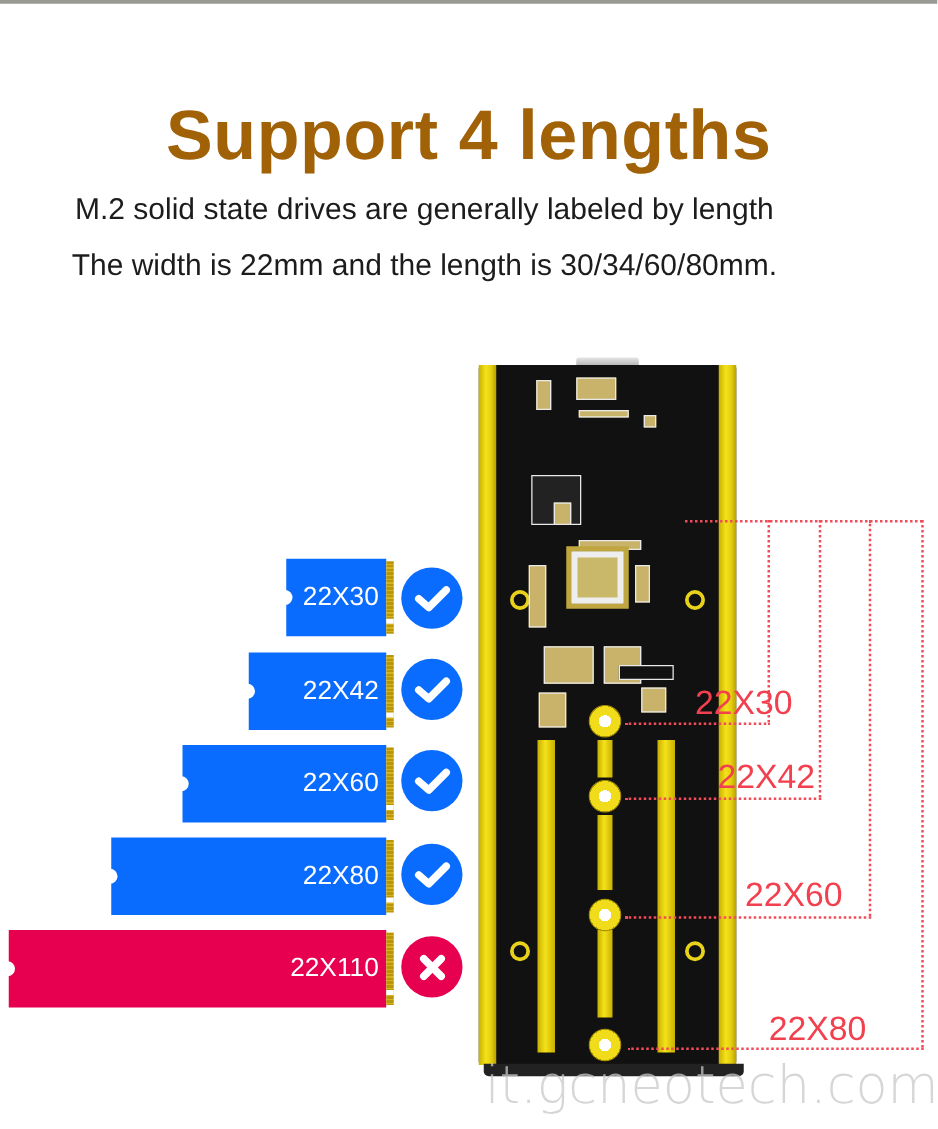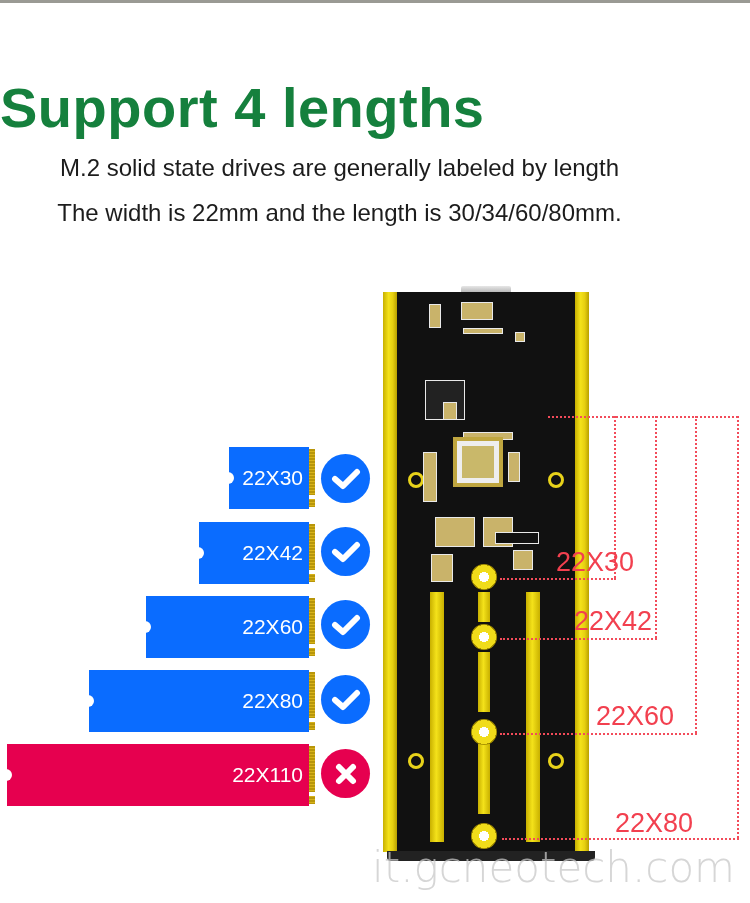--- a/index.html
+++ b/index.html
@@ -1,22 +1,22 @@
 <!DOCTYPE html>
 <html><head>
 <meta charset="utf-8">
 <style>
   * { margin: 0; padding: 0; box-sizing: border-box; }
   html, body { width: 750px; height: 903px; background: #ffffff; overflow: hidden; }
   body { position: relative; font-family: "Liberation Sans", "DejaVu Sans", sans-serif; }
 
   .top-strip { position: absolute; left: 0; top: 0; width: 750px; height: 3px; background: #9a9a94; }
 
-  .title { position: absolute; left: 0; top: 76px; width: 750px; text-align: left;
-           font-size: 56px; color: #15803d; letter-spacing: 0.5px; line-height: 64px; }
+  .title { position: absolute; left: 0; top: 76px; width: 750px; text-align: center;
+           font-size: 56px; color: #a16207; letter-spacing: 0.5px; line-height: 64px; }
   .sub1, .sub2 { position: absolute; left: 0; width: 679px; text-align: center;
            font-size: 24px; color: #1c1c1c; line-height: 30px; }
   .sub1 { top: 153px; }
   .sub2 { top: 198px; }
 
   
   .ssd { position: absolute; height: 62px; display: flex; align-items: center; justify-content: flex-end;
          color: #fff; font-size: 21px; padding-right: 6px; }
   .ssd .notch { position: absolute; left: -3px; top: 50%; width: 8px; height: 12px; margin-top: -6px;
          background: #fff; border-radius: 0 6px 6px 0; }
@@ -50,21 +50,21 @@
 
   .chip { position: absolute; left: 457px; top: 441px; width: 42px; height: 42px;
           background: #c9b86a; border: 5px solid #eee; outline: 4px solid #bfa640; }
   .pad { position: absolute; background: #c9b36a; border: 1px solid #e9e9e9; }
 
   
   .dot-h { position: absolute; height: 0; border-top: 2px dotted #f24b5a; }
   .dot-v { position: absolute; width: 0; border-left: 2px dotted #f24b5a; }
   .len-label { position: absolute; color: #f2404f; font-size: 27px; line-height: 30px; }
 
-  .watermark { position: absolute; left: 372px; top: 843px; font-size: 42px; color: rgba(200,200,200,0.75);
+  .watermark { position: absolute; left: 388px; top: 843px; font-size: 42px; color: rgba(200,200,200,0.75);
                letter-spacing: 0px; font-family: "DejaVu Sans", sans-serif; font-weight: 300; }
 </style>
 </head>
 <body>
 
 <div class="top-strip"></div>
 
 <h1 class="title">Support 4 lengths</h1>
 <p class="sub1">M.2 solid state drives are generally labeled by length</p>
 <p class="sub2">The width is 22mm and the length is 30/34/60/80mm.</p>

